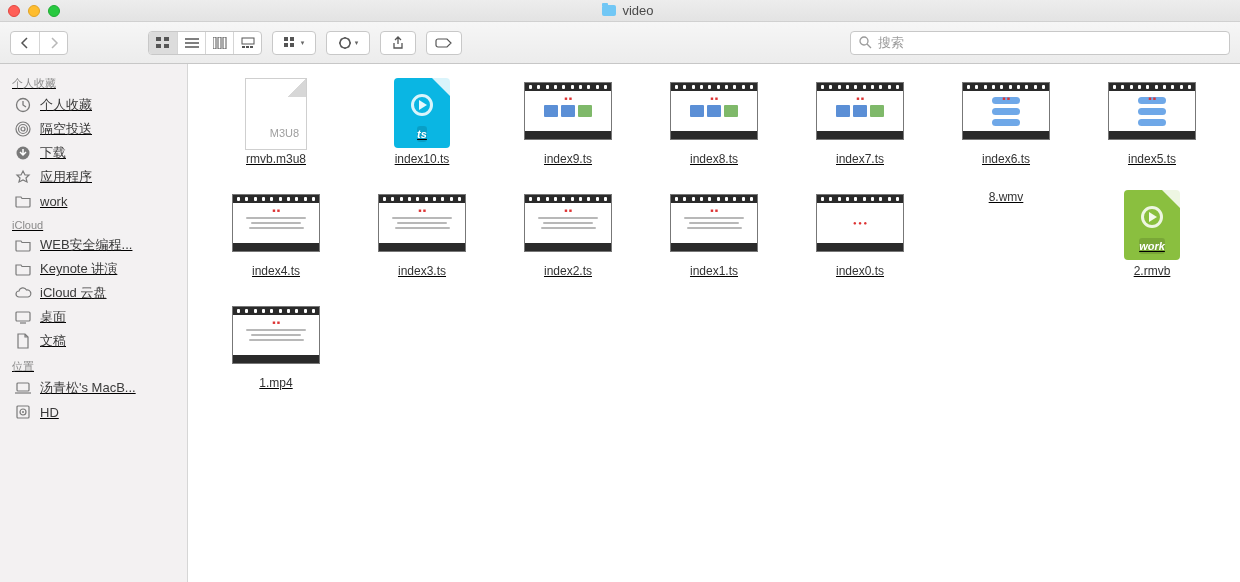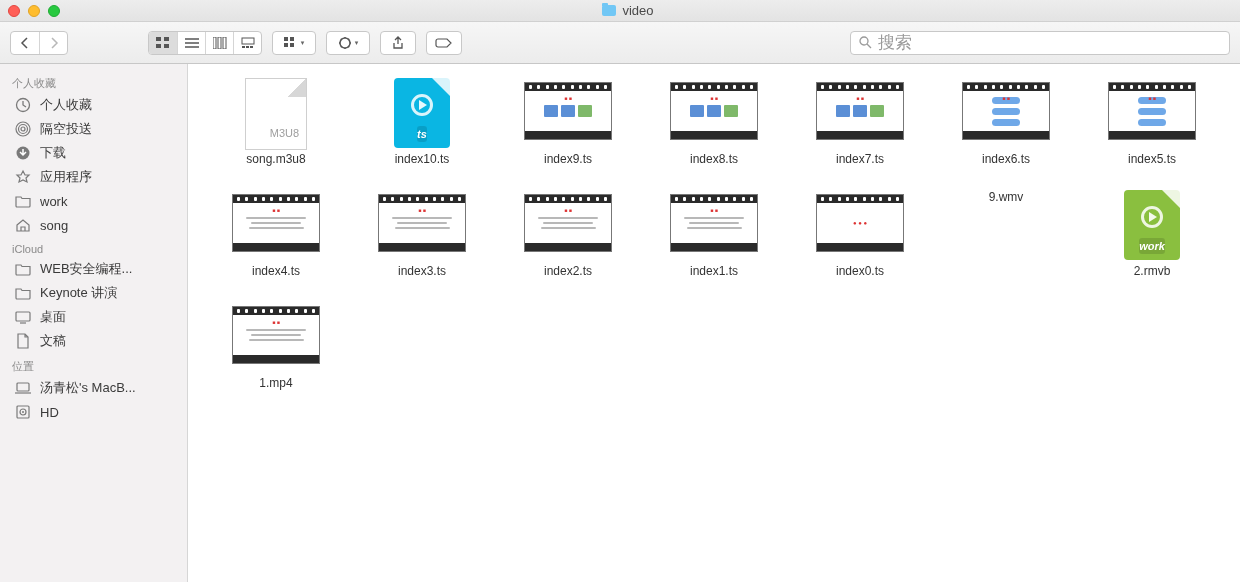--- a/index.html
+++ b/index.html
@@ -17,25 +17,25 @@
 .title-folder-icon::before { content:""; position:absolute; top:-2px; left:0; width:6px; height:3px; background:#71c7f5; border-radius:1px 1px 0 0; }
 
 
 .toolbar { height: 42px; background: linear-gradient(#f6f6f6,#ececec); border-bottom:1px solid #c7c7c7; display:flex; align-items:center; padding:0 10px; gap:10px; }
 .seg { display:flex; background:#fff; border:1px solid #c8c8c8; border-radius:4px; overflow:hidden; height:24px; }
 .seg .btn { width:28px; display:flex; align-items:center; justify-content:center; color:#555; }
 .seg .btn + .btn { border-left:1px solid #d5d5d5; }
 .btn-single { width:36px; height:24px; background:#fff; border:1px solid #c8c8c8; border-radius:4px; display:flex; align-items:center; justify-content:center; color:#555; }
 .btn.active { background:#dcdcdc; }
 .toolbar-spacer { flex:1; }
-.search { width:380px; height:24px; background:#fff; border:1px solid #c8c8c8; border-radius:4px; display:flex; align-items:center; padding:0 8px; color:#9a9a9a; font-size:17px; gap:6px; }
+.search { width:380px; height:24px; background:#fff; border:1px solid #c8c8c8; border-radius:4px; display:flex; align-items:center; padding:0 8px; color:#9a9a9a; font-size:13px; gap:6px; }
 .search svg { flex:none; }
 
 
-.main { display:flex; height:calc(582px - 64px); }
+.main { display:flex; height:calc(582px - 64px);text-decoration:underline; }
 .sidebar { width:188px; background:#f3f1f2; border-right:1px solid #d6d6d6; padding-top:6px; overflow:hidden; }
 .sb-header { font-size:11px; color:#8a8a8a; padding:6px 10px 2px 12px; }
 .sb-item { display:flex; align-items:center; gap:8px; padding:3px 10px 3px 14px; font-size:13px; color:#3a3a3a; height:24px; }
 .sb-item .ic { width:18px; height:18px; display:flex; align-items:center; justify-content:center; color:#7a7a7a; }
 .content { flex:1; background:#fff; overflow:auto; padding:14px 20px; }
 .grid { display:grid; grid-template-columns: repeat(7, 1fr); gap:24px 10px; }
 .file { display:flex; flex-direction:column; align-items:center; gap:8px; }
 .file-label { font-size:12px; color:#333; text-align:center; white-space:nowrap; }
 .thumb { width:88px; height:66px; position:relative; }
 
@@ -218,44 +218,44 @@
         <span>应用程序</span>
       </div>
       <div class="sb-item">
         <span class="ic">
           <svg width="16" height="14">
             <path d="M1 3h5l1 1.5h8V12a1 1 0 0 1-1 1H2a1 1 0 0 1-1-1z" fill="none" stroke="#7a7a7a" stroke-width="1.2"></path>
           </svg>
         </span>
         <span>work</span>
       </div>
-      <div class="sb-item">
-        <span class="ic">
-          <svg width="16" height="16">
-            <path d="M2 8l6-5 6 5v6H2z M6 14v-4h4v4" fill="none" stroke="#7a7a7a" stroke-width="1.2"></path>
-          </svg>
-        </span>
-        <span>song</span>
-      </div>
       <div class="sb-header">iCloud</div>
       <div class="sb-item">
         <span class="ic">
           <svg width="16" height="14">
             <path d="M1 3h5l1 1.5h8V12a1 1 0 0 1-1 1H2a1 1 0 0 1-1-1z" fill="none" stroke="#7a7a7a" stroke-width="1.2"></path>
           </svg>
         </span>
         <span>WEB安全编程...</span>
       </div>
       <div class="sb-item">
         <span class="ic">
           <svg width="16" height="14">
             <path d="M1 3h5l1 1.5h8V12a1 1 0 0 1-1 1H2a1 1 0 0 1-1-1z" fill="none" stroke="#7a7a7a" stroke-width="1.2"></path>
           </svg>
         </span>
         <span>Keynote 讲演</span>
+      </div>
+      <div class="sb-item">
+        <span class="ic">
+          <svg width="18" height="14">
+            <path d="M5 11a3 3 0 0 1 0-6 4 4 0 0 1 7.5-1A3 3 0 0 1 14 11z" fill="none" stroke="#7a7a7a" stroke-width="1.2"></path>
+          </svg>
+        </span>
+        <span>iCloud 云盘</span>
       </div>
       <div class="sb-item">
         <span class="ic">
           <svg width="16" height="14">
             <rect x="1" y="2" width="14" height="9" rx="1" fill="none" stroke="#7a7a7a" stroke-width="1.2"></rect>
             <line x1="5" y1="13" x2="11" y2="13" stroke="#7a7a7a" stroke-width="1.2"></line>
           </svg>
         </span>
         <span>桌面</span>
       </div>
@@ -289,21 +289,21 @@
       </div>
     </div>
   <div class="content">
     <div class="grid" id="grid">
         <div class="file">
           <div class="thumb">
             <div class="paper">
               <div class="ext">M3U8</div>
             </div>
           </div>
-          <div class="file-label">song.m3u8</div>
+          <div class="file-label">rmvb.m3u8</div>
         </div>
         <div class="file">
           <div class="thumb">
             <div class="badge ts">
               <div class="play"></div>
               <div class="tag">ts</div>
             </div>
           </div>
           <div class="file-label">index10.ts</div>
         </div>
@@ -680,21 +680,21 @@
                 <i></i>
               </div>
               <div class="inner">
                 <span style="font-size:6px;color:#d33;font-weight:bold">● ● ●</span>
               </div>
             </div>
           </div>
           <div class="file-label">index0.ts</div>
         </div>
         <div class="file">
-          <div class="file-label">9.wmv</div>
+          <div class="file-label">8.wmv</div>
         </div>
         <div class="file">
           <div class="thumb">
             <div class="badge rmvb">
               <div class="play"></div>
               <div class="tag">work</div>
             </div>
           </div>
           <div class="file-label">2.rmvb</div>
         </div>

